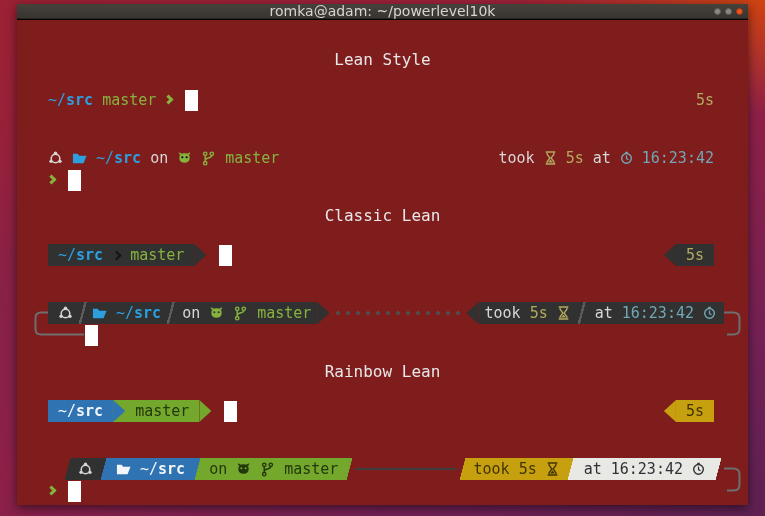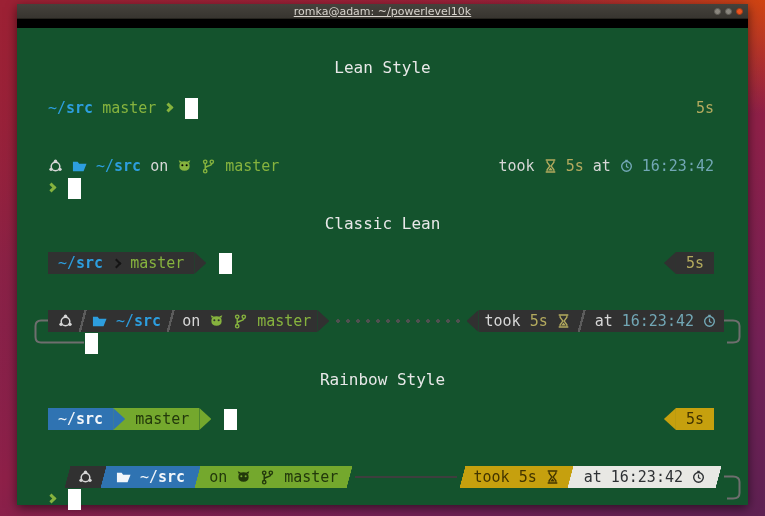--- a/index.html
+++ b/index.html
@@ -13,26 +13,26 @@
   }
   .window{
     position:absolute; left:17px; top:4px; width:731px; height:501px;
     background:#000; box-shadow:0 3px 10px rgba(0,0,0,.55);
   }
   .titlebar{
     position:relative; height:15px; background:linear-gradient(#45423c,#383530);
     border-bottom:1px solid #26241f; display:flex; align-items:center; justify-content:center;
   }
   .titlebar .title{
-    font-family:"DejaVu Sans", sans-serif; font-size:11px; color:#d8d4cd; line-height:15px;text-decoration:underline;
+    font-family:"DejaVu Sans", sans-serif; font-size:14px; color:#d8d4cd; line-height:15px;
   }
   .winbtns{ position:absolute; right:5px; top:4px; display:flex; gap:4px; }
   .winbtn{ width:7px; height:7px; border-radius:50%; background:#8a867e; border:1px solid #615e57; }
   .winbtn.close{ background:#e95420; border-color:#a33a14; }
-  .term{ position:absolute; left:0; top:16px; right:0; bottom:0; background:#14532d;margin-top:8px; }
+  .term{ position:absolute; left:0; top:16px; right:0; bottom:0; background:#7f1d1d; }
 
   .row{
     position:absolute; left:31px; right:34px; height:22px;
     display:flex; align-items:center;
     font-size:15px; line-height:22px; color:#d7d7d7; white-space:nowrap;
   }
   .heading{ position:absolute; left:0; right:0; text-align:center; color:#e8e8e8; font-size:16px; }
   .g{ width:9px; flex:none; }
   .g2{ width:13px; flex:none; }
   .mla{ margin-left:auto; }
@@ -296,21 +296,21 @@
                 <use href="#i-clock"></use>
               </svg>
             </span>
         </span>
       </div>
       <div class="line" style="padding-left:37px">
         <span class="cursor"></span>
       </div>
     </div>
 
-    <div class="heading" style="top:342px">Rainbow Style</div>
+    <div class="heading" style="top:342px">Rainbow Lean</div>
 
     <div class="row" style="top:380px">
       <span class="seg blueseg">
         <span><span class="whitet">~/</span><span class="whitet bold">src</span></span>
       </span>
       <span class="arrow" style="--bg:#74a82d; --c:#2f73b2"></span>
       <span class="seg greenseg">
         <span class="dkt">master</span>
       </span>
       <span class="arrow" style="--c:#74a82d"></span>

